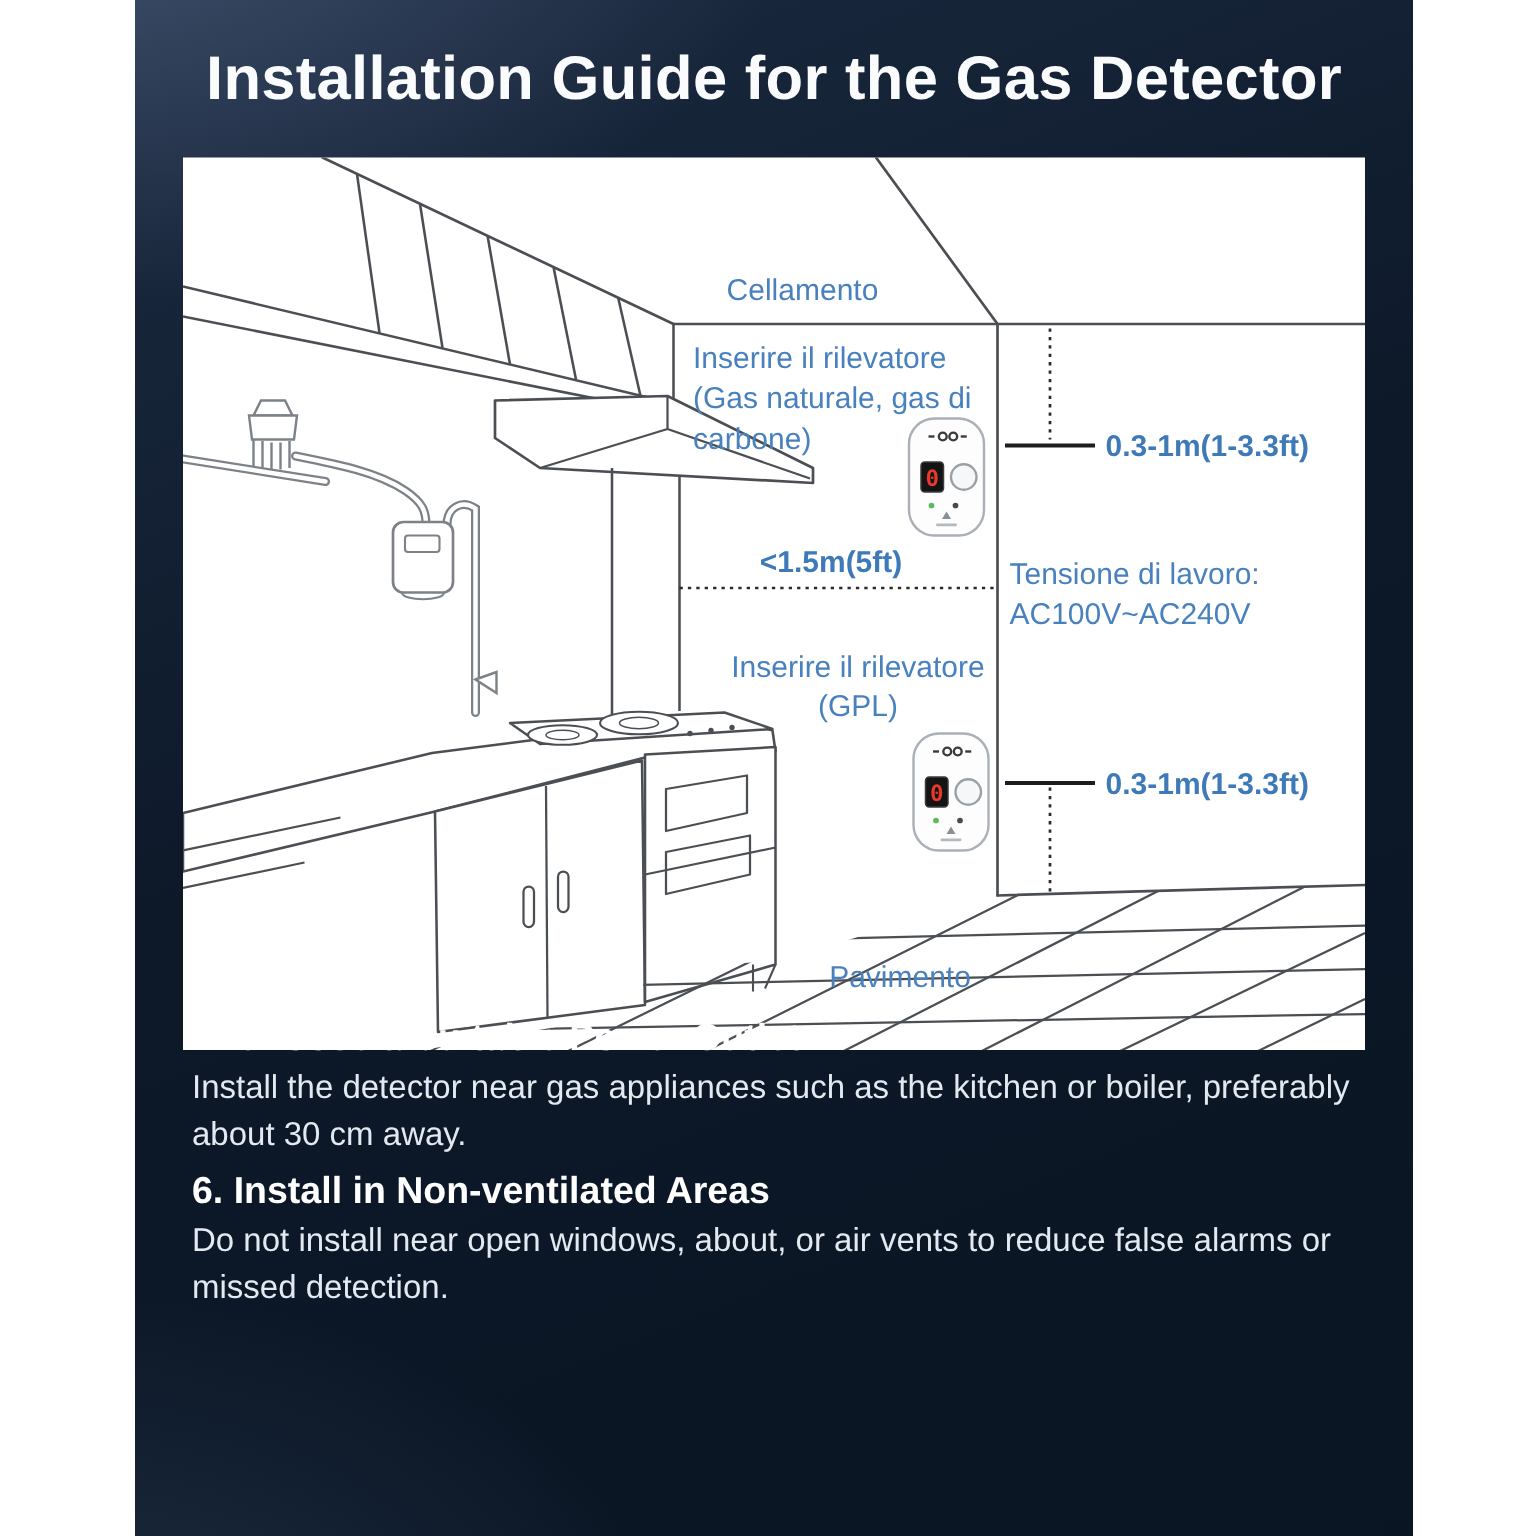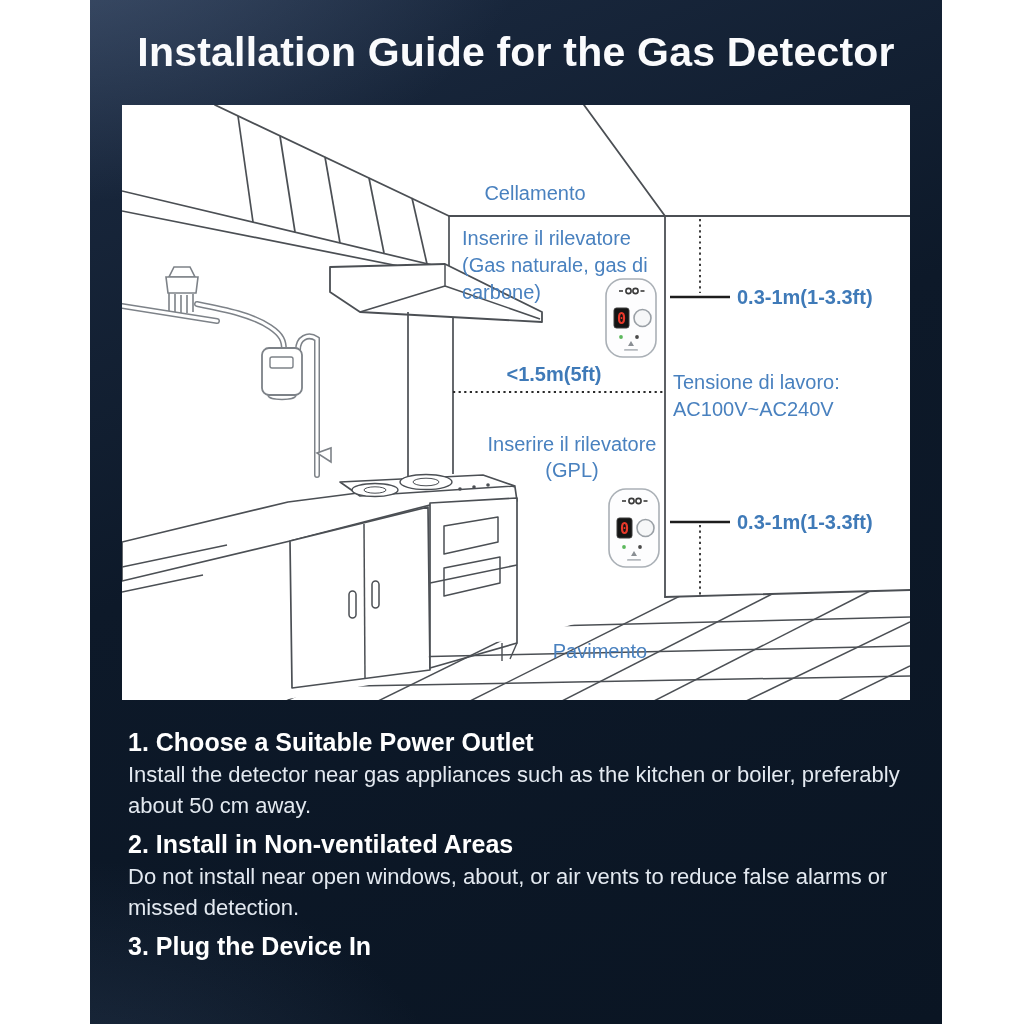--- a/index.html
+++ b/index.html
@@ -21,21 +21,21 @@
     display:flex;align-items:center;justify-content:center;
   }
   .title h1{
     margin:16px;color:#fafbfd;font-size:41px;font-weight:700;letter-spacing:.2px;
   }
   .panel{
     position:absolute;left:32px;top:105px;width:788px;height:595px;background:#ffffff;
   }
   .panel svg{display:block;}
   .instructions{
-    position:absolute;left:38px;top:728px;width:780px;color:#e3e9f0;
+    position:absolute;left:38px;top:678px;width:780px;color:#e3e9f0;
   }
   .instructions h2{
     margin:0 0 2px 0;font-size:25px;line-height:29px;font-weight:700;color:#ffffff;
   }
   .instructions p{
     margin:0 0 9px 0;font-size:22px;line-height:31px;font-weight:400;color:#e3e9f0;
   }
   
   .lbl{fill:#4981bf;font-family:"Liberation Sans",sans-serif;font-size:20px;}
   .lbl-b{fill:#3f7ab8;font-family:"Liberation Sans",sans-serif;font-size:20px;font-weight:700;}
@@ -205,20 +205,19 @@
           <text class="lbl" x="450" y="346" text-anchor="middle">Inserire il rilevatore</text>
           <text class="lbl" x="450" y="372" text-anchor="middle">(GPL)</text>
           <text class="lbl-b" x="615" y="424" text-anchor="start">0.3-1m(1-3.3ft)</text>
           <text class="lbl" x="478" y="553" text-anchor="middle">Pavimento</text>
         </g>
       </svg>
     </div>
 
     <div class="instructions">
       <h2>1. Choose a Suitable Power Outlet</h2>
-      <p>Install the detector near gas appliances such as the kitchen or boiler, preferably about 50 cm away.</p>
-      <h2>2. Install in Non-ventilated Areas</h2>
+      <p>Install the detector near gas appliances such as the kitchen or boiler, preferably about 30 cm away.</p>
+      <h2>6. Install in Non-ventilated Areas</h2>
       <p>Do not install near open windows, about, or air vents to reduce false alarms or missed detection.</p>
-      <h2>3. Plug the Device In</h2>
     </div>
 
   </div>
 </div>
 
 </body></html>

